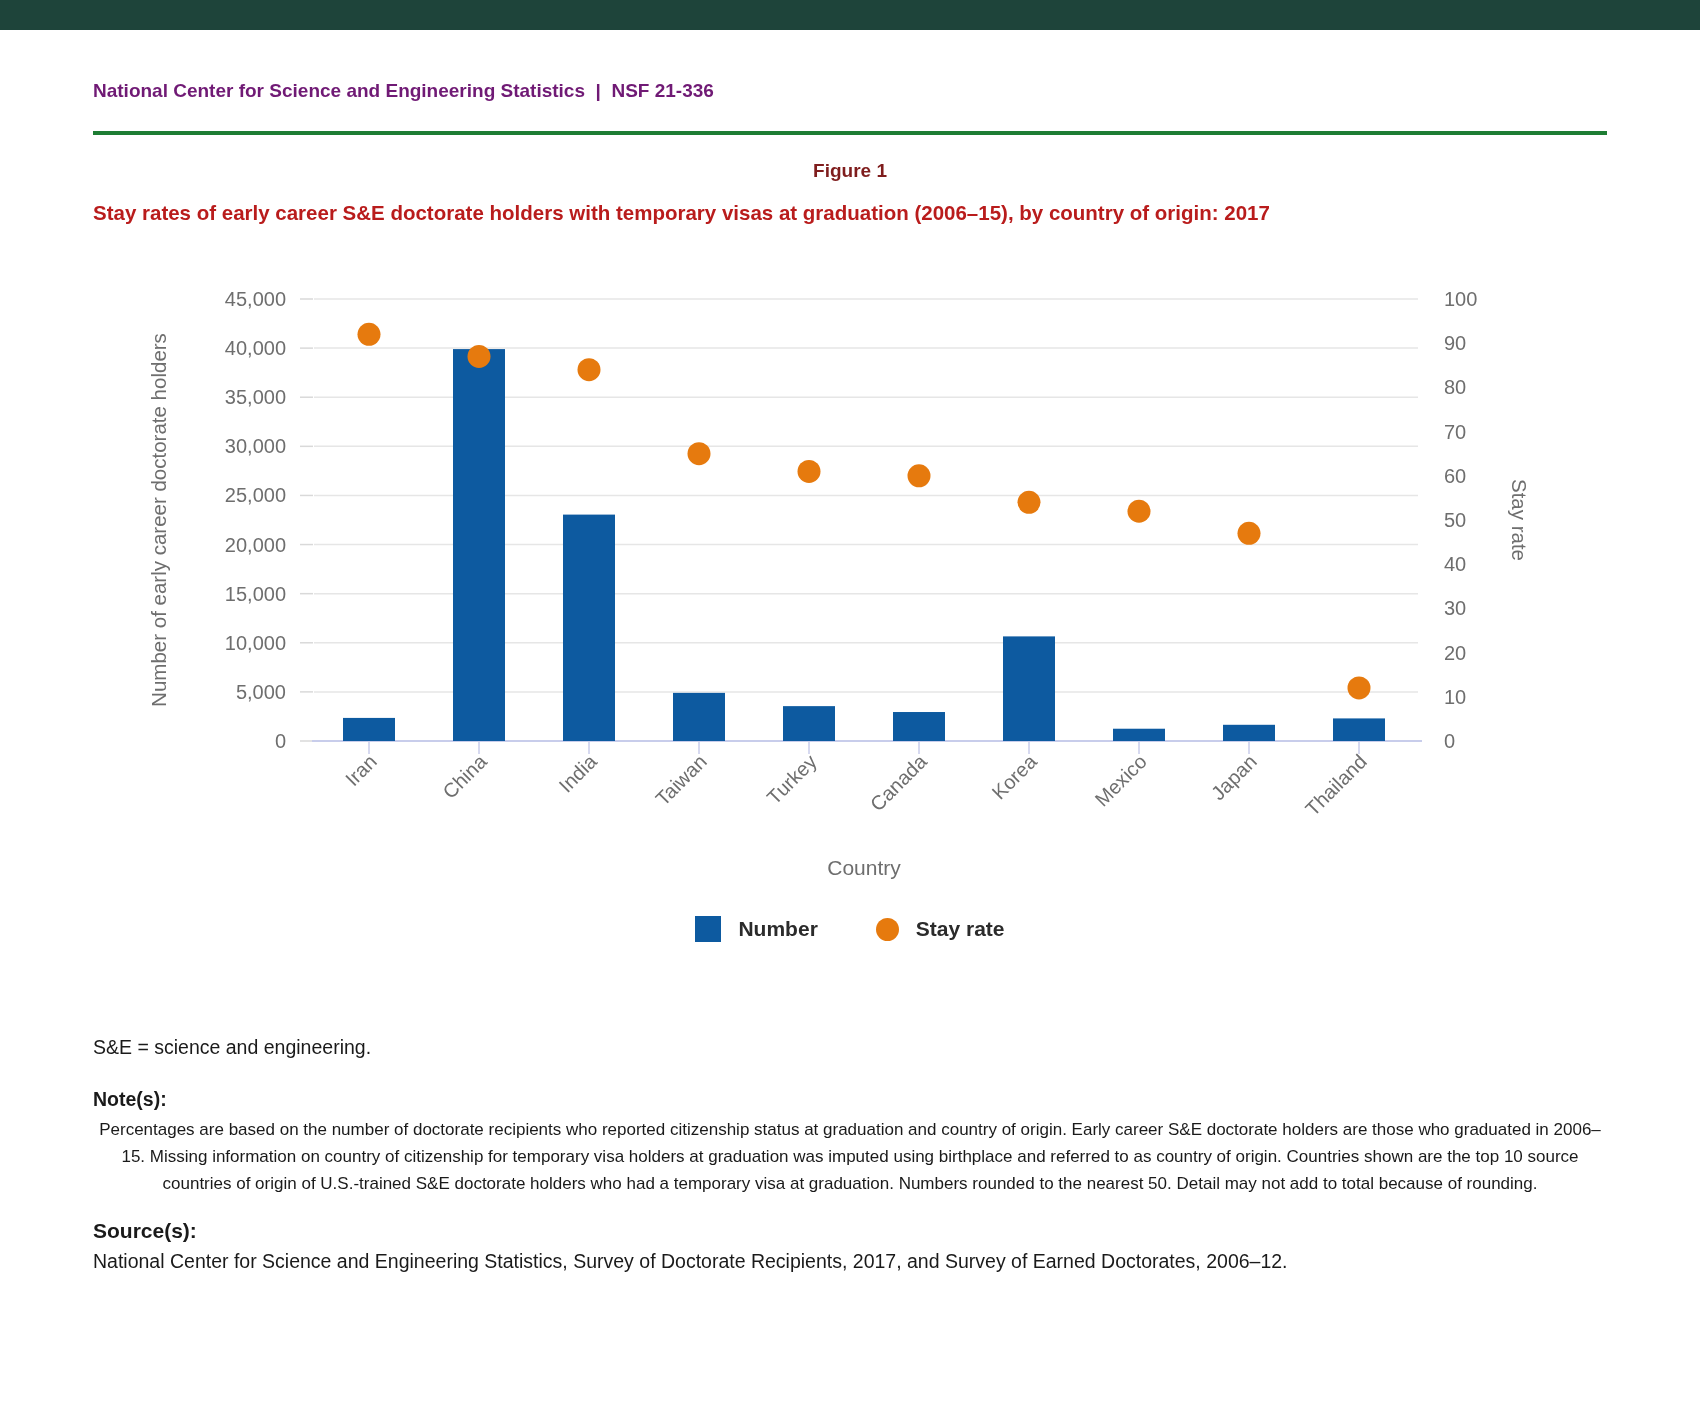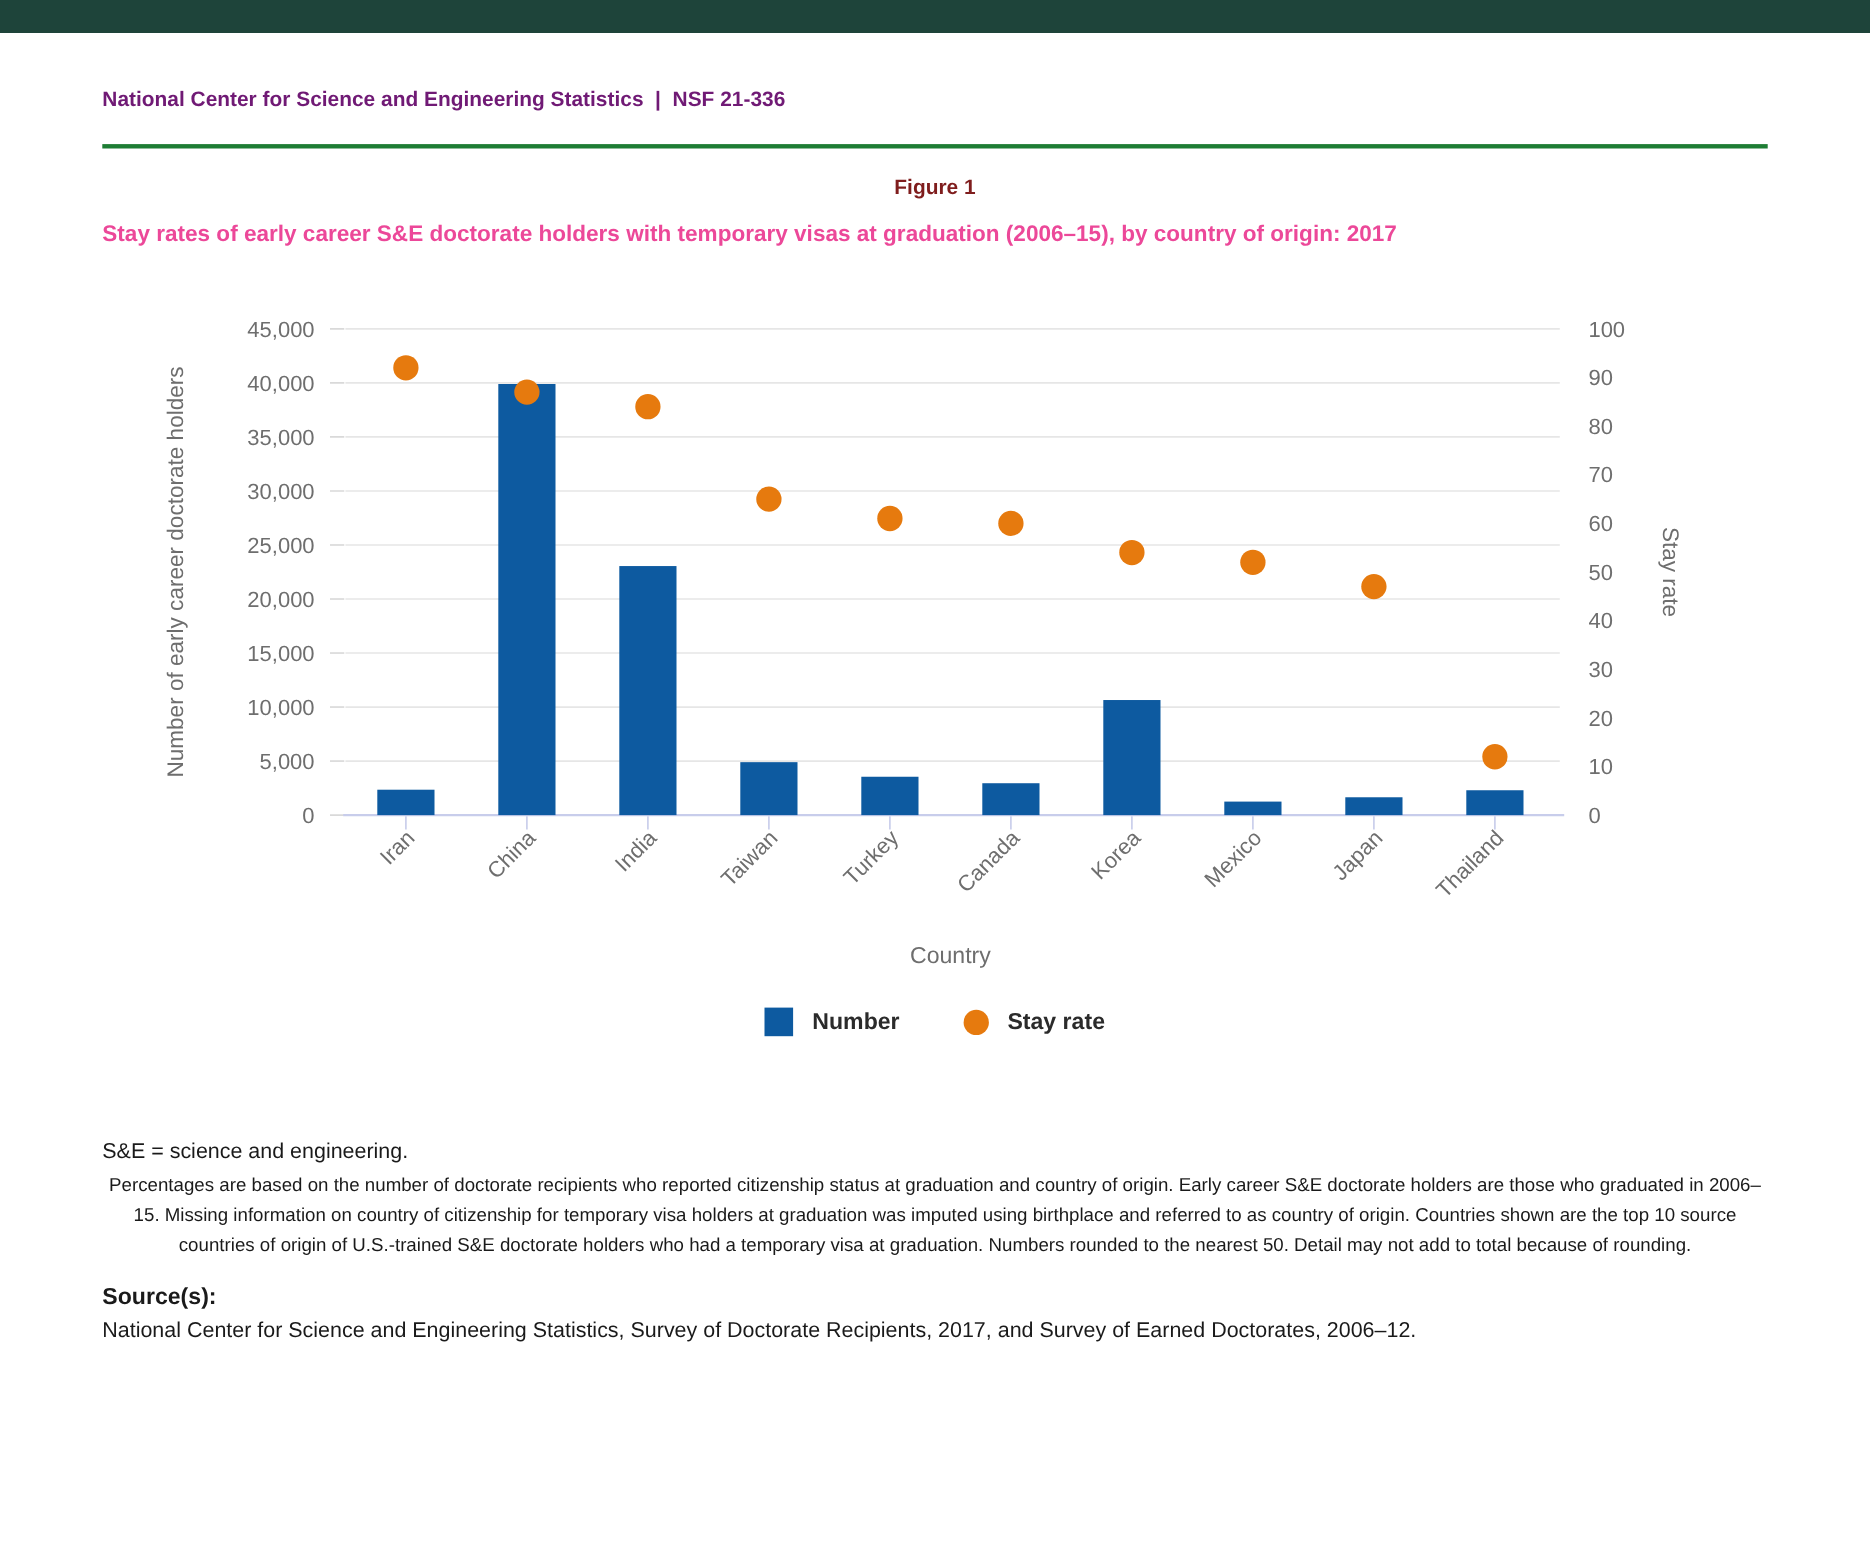--- a/index.html
+++ b/index.html
@@ -5,21 +5,21 @@
   html,body{margin:0;padding:0;}
   body{
     width:1700px;height:1405px;background:#ffffff;position:relative;overflow:hidden;
     font-family:"Liberation Sans",sans-serif;
   }
   .topbar{height:30px;width:100%;}
   .content{margin:0 93px;}
   .doc-header{margin-top:50px;font-size:19px;font-weight:bold;color:#57585A;white-space:pre-wrap;}
   .rule{margin-top:29px;height:4px;}
   .fig-label{margin-top:25px;font-size:19px;font-weight:bold;}
-  .fig-title{margin-top:19px;font-size:20.5px;font-weight:bold;color:#ec4899;}
+  .fig-title{margin-top:19px;font-size:20.5px;font-weight:bold;color:#b91c1c;}
   svg.chart{display:block;margin-top:17px;}
   svg.chart text{font-family:"Liberation Sans",sans-serif;}
   .legend{margin-top:14px;display:flex;justify-content:center;align-items:center;gap:58px;}
   .legend-item{display:flex;align-items:center;gap:17px;cursor:pointer;}
   .swatch-square{width:26px;height:26px;display:inline-block;}
   .swatch-circle{width:23px;height:23px;border-radius:50%;display:inline-block;}
   .legend-label{font-size:21px;font-weight:bold;color:#2B2B2B;}
   .abbr{margin-top:94px;font-size:19.5px;color:#1A1A1A;}
   .notes-h{margin-top:29px;font-size:19.5px;font-weight:bold;color:#1A1A1A;}
   .notes-p{margin-top:5px;font-size:17px;color:#1A1A1A;line-height:27px;max-width:1516px;text-align:center;}
@@ -131,16 +131,17 @@
     <span class="legend-label">Number</span>
   </div>
   <div class="legend-item">
     <span class="swatch-circle" style="background: rgb(230, 122, 14);"></span>
     <span class="legend-label">Stay rate</span>
   </div>
 </div>
 
 <div class="content">
   <div class="abbr">S&amp;E = science and engineering.</div>
+  <div class="notes-h">Note(s):</div>
   <div class="notes-p">Percentages are based on the number of doctorate recipients who reported citizenship status at graduation and country of origin. Early career S&amp;E doctorate holders are those who graduated in 2006–15. Missing information on country of citizenship for temporary visa holders at graduation was imputed using birthplace and referred to as country of origin. Countries shown are the top 10 source countries of origin of U.S.-trained S&amp;E doctorate holders who had a temporary visa at graduation. Numbers rounded to the nearest 50. Detail may not add to total because of rounding.</div>
   <div class="source-h">Source(s):</div>
   <div class="source-p">National Center for Science and Engineering Statistics, Survey of Doctorate Recipients, 2017, and Survey of Earned Doctorates, 2006–12.</div>
 </div>
 
 </body></html>

